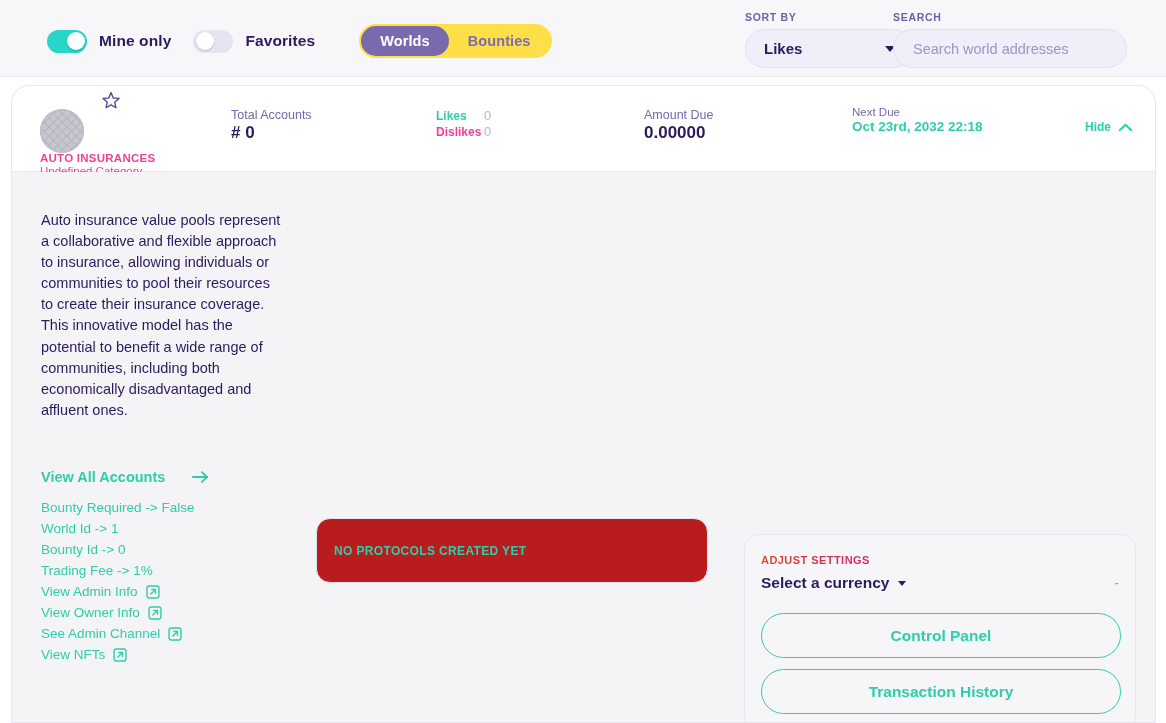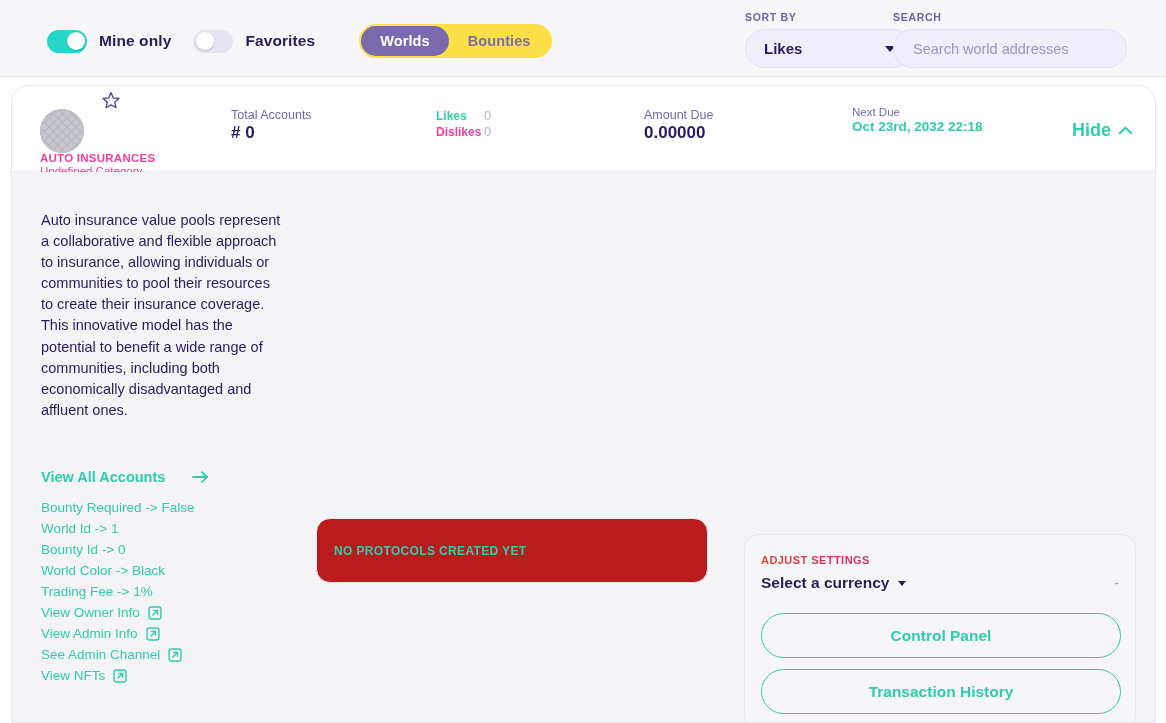--- a/index.html
+++ b/index.html
@@ -253,21 +253,21 @@
   .likes-row .num { color: #b9b5c9; font-size: 13px; font-weight: 400; }
 
   .hide-btn {
     position: absolute;
     right: 22px;
     top: 34px;
     display: flex;
     align-items: center;
     gap: 7px;
     color: #2fcdab;
-    font-size: 18px;
+    font-size: 12px;
     font-weight: 700;
     cursor: pointer;
     background: none;
     border: none;
     font-family: inherit;
   }
 
   
   .card-body {
     position: relative;
@@ -528,45 +528,42 @@
       <div class="link-item">
         <span>Bounty Required -&gt; False</span>
       </div>
       <div class="link-item">
         <span>World Id -&gt; 1</span>
       </div>
       <div class="link-item">
         <span>Bounty Id -&gt; 0</span>
       </div>
       <div class="link-item">
-        <span>World Color -&gt; Black</span>
-      </div>
-      <div class="link-item">
         <span>Trading Fee -&gt; 1%</span>
+      </div>
+
+      <div class="link-item clickable">
+        <span>View Admin Info</span>
+        <svg width="14" height="14" viewBox="0 0 16 16" fill="none" stroke="#2fcdab" stroke-width="1.6" stroke-linecap="round" stroke-linejoin="round">
+          <rect x="1.2" y="1.2" width="13.6" height="13.6" rx="2.4"></rect>
+          <line x1="5.6" y1="10.4" x2="10.6" y2="5.4"></line>
+          <polyline points="6.6,5.2 10.8,5.2 10.8,9.4"></polyline>
+        </svg>
       </div>
 
       <div class="link-item clickable">
         <span>View Owner Info</span>
         <svg width="14" height="14" viewBox="0 0 16 16" fill="none" stroke="#2fcdab" stroke-width="1.6" stroke-linecap="round" stroke-linejoin="round">
           <rect x="1.2" y="1.2" width="13.6" height="13.6" rx="2.4"></rect>
           <line x1="5.6" y1="10.4" x2="10.6" y2="5.4"></line>
           <polyline points="6.6,5.2 10.8,5.2 10.8,9.4"></polyline>
         </svg>
       </div>
 
       <div class="link-item clickable">
-        <span>View Admin Info</span>
-        <svg width="14" height="14" viewBox="0 0 16 16" fill="none" stroke="#2fcdab" stroke-width="1.6" stroke-linecap="round" stroke-linejoin="round">
-          <rect x="1.2" y="1.2" width="13.6" height="13.6" rx="2.4"></rect>
-          <line x1="5.6" y1="10.4" x2="10.6" y2="5.4"></line>
-          <polyline points="6.6,5.2 10.8,5.2 10.8,9.4"></polyline>
-        </svg>
-      </div>
-
-      <div class="link-item clickable">
         <span>See Admin Channel</span>
         <svg width="14" height="14" viewBox="0 0 16 16" fill="none" stroke="#2fcdab" stroke-width="1.6" stroke-linecap="round" stroke-linejoin="round">
           <rect x="1.2" y="1.2" width="13.6" height="13.6" rx="2.4"></rect>
           <line x1="5.6" y1="10.4" x2="10.6" y2="5.4"></line>
           <polyline points="6.6,5.2 10.8,5.2 10.8,9.4"></polyline>
         </svg>
       </div>
 
       <div class="link-item clickable">
         <span>View NFTs</span>

